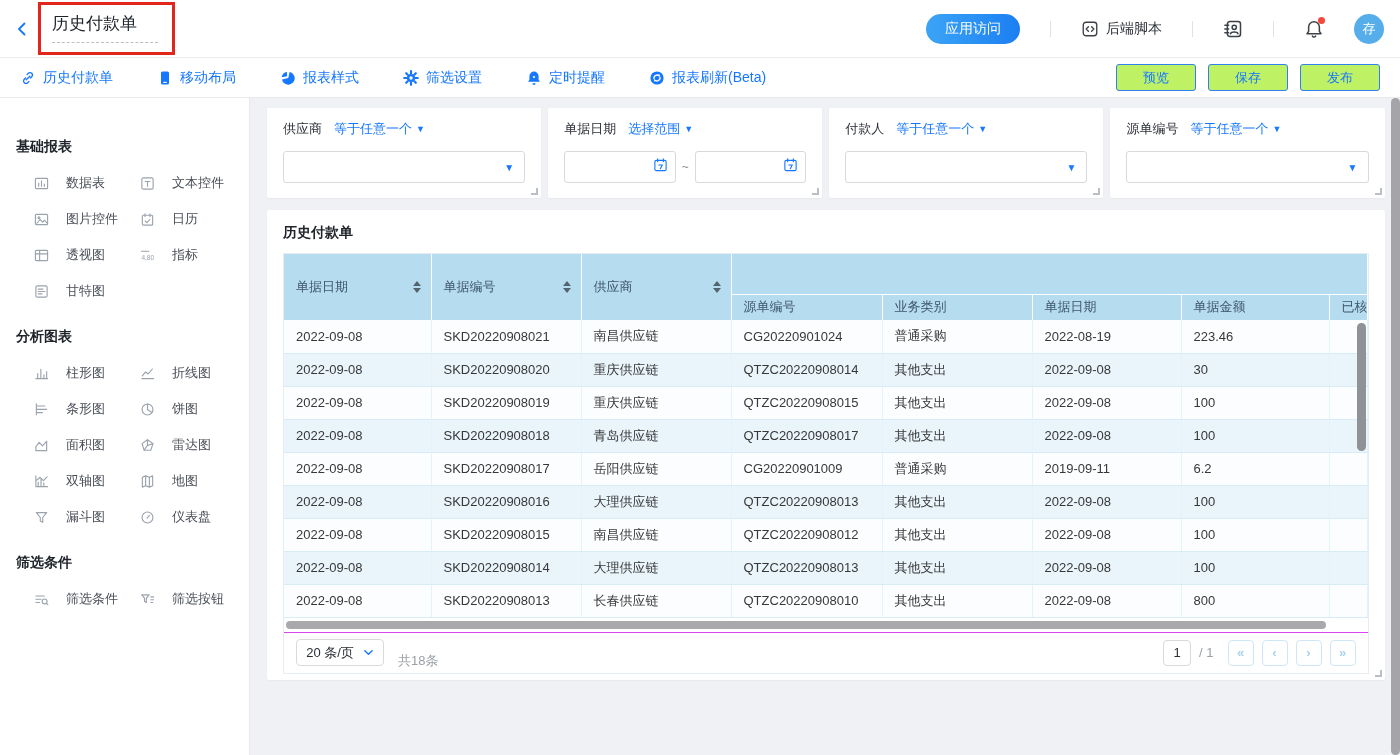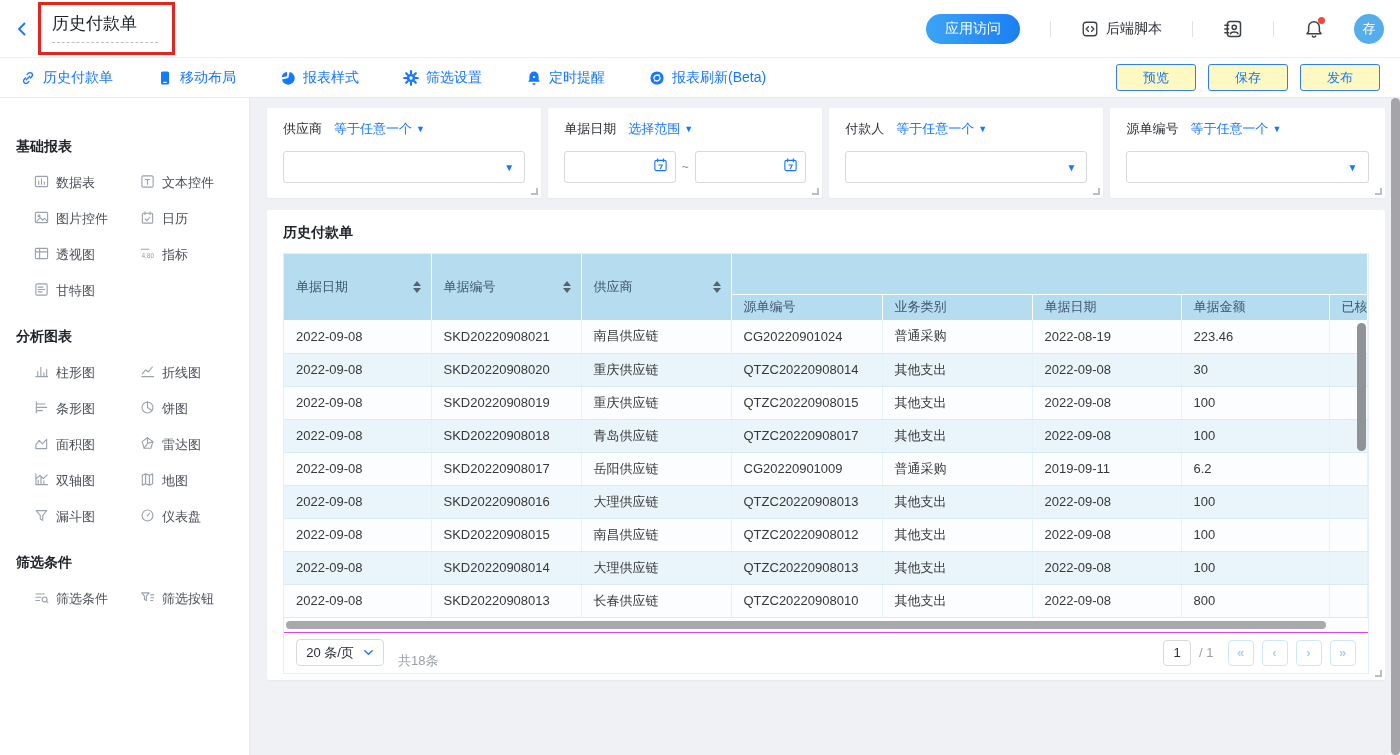--- a/index.html
+++ b/index.html
@@ -25,30 +25,30 @@
   .dot { position:absolute; right:-1px; top:-2px; width:7px; height:7px; border-radius:50%; background:#f5483b; }
   .avatar { width:30px; height:30px; border-radius:50%; background:#55aeea; color:#fff; font-size:13px;
             display:flex; align-items:center; justify-content:center; cursor:pointer; }
 
   
   .menubar { height:40px; display:flex; align-items:center; justify-content:space-between;
              padding:0 20px; background:#fff; border-bottom:1px solid #e9e9e9; }
   .tabs { display:flex; gap:44px; }
   .mtab { display:flex; align-items:center; gap:7px; font-size:14px; color:#1677ff; cursor:pointer; }
   .actions { display:flex; gap:12px; }
-  .actions button { width:80px; height:27px; background:#fef9c3; border:1px solid #2f80ed; border-radius:3px;
+  .actions button { width:80px; height:27px; background:#bef264; border:1px solid #2f80ed; border-radius:3px;
                     color:#1677ff; font-size:13px; cursor:pointer; font-family:inherit; }
 
   
   .body { position:relative; display:flex; height:657px; }
   .sidebar { width:250px; background:#fff; border-right:1px solid #e8e8e8; padding:22px 0 0 16px; flex:none; }
   .sec-title { font-size:14px; font-weight:bold; color:#20242b; margin-bottom:18px;margin-top:18px; }
   .sec { margin-bottom:28px; }
   .sgrid { display:grid; grid-template-columns:106px auto; row-gap:18px; margin-left:18px; }
-  .sitem { display:flex; align-items:flex-start; gap:7px; font-size:13px; color:#4a4f57; cursor:pointer; }
+  .sitem { display:flex; align-items:center; gap:17px; font-size:13px; color:#4a4f57; cursor:pointer; }
   .si { width:15px; height:15px; flex:none; }
   .si * { stroke:#9aa2ac; fill:none; stroke-width:1.2; stroke-linecap:round; stroke-linejoin:round; }
   .si text { fill:#9aa2ac; stroke:none; font-size:7px; font-family:inherit; }
   .ti { width:16px; height:16px; }
 
   .canvas { flex:1; background:#f0f1f5; padding:10px 18px 0 17px; position:relative; }
   .page-scrollbar { position:absolute; right:0; top:0; bottom:0; width:9px; background:#a5a5a9; border-radius:5px; }
 
   
   .filters { display:flex; gap:7px; margin-bottom:12px; }

